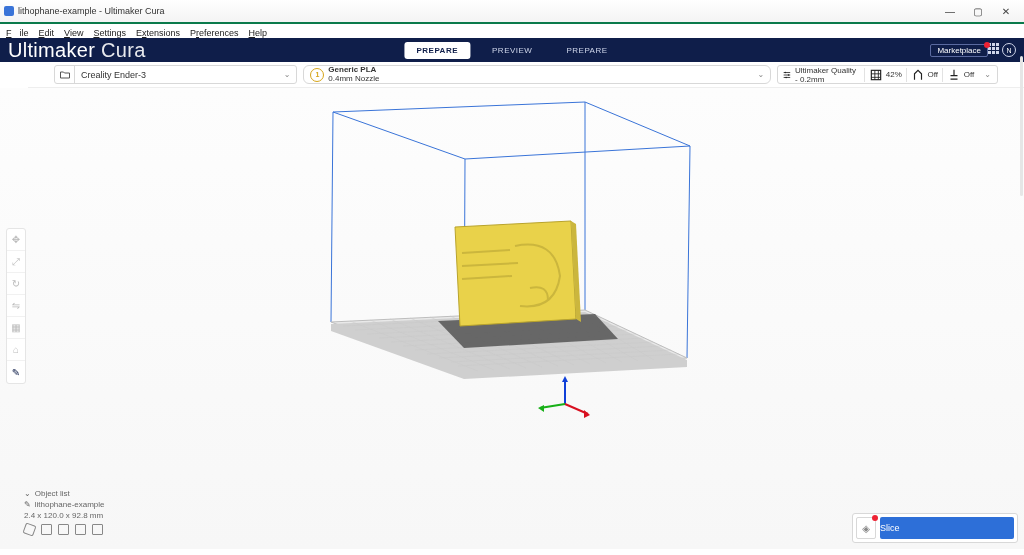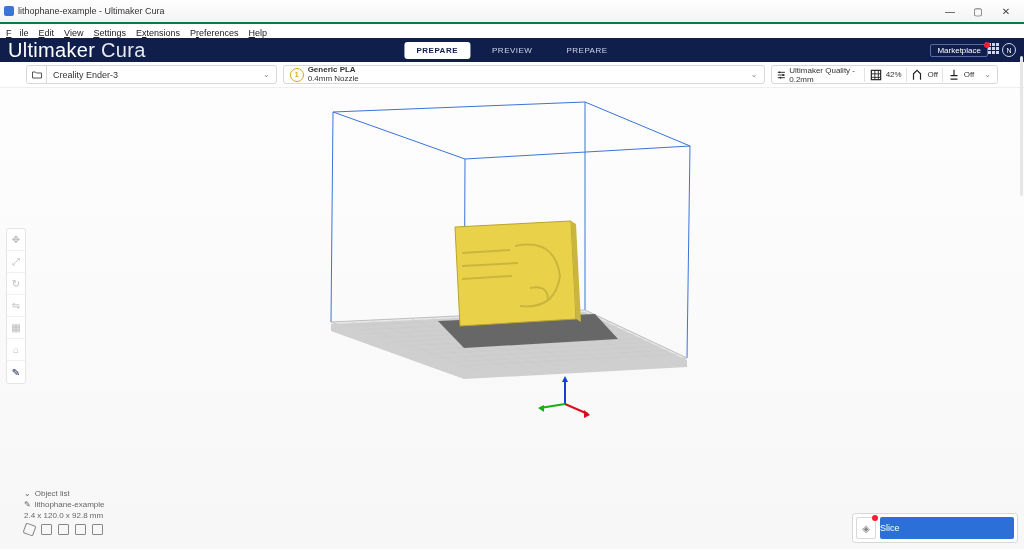--- a/index.html
+++ b/index.html
@@ -24,24 +24,24 @@
   .header .tabs .tab { font-size: 8px; letter-spacing: .5px; padding: 4px 12px; border-radius: 3px; cursor: pointer; color: #cfd6ea; }
   .header .tabs .tab.active { background: #fff; color: #0f1e4a; font-weight: 600; }
   .header .right { margin-left: auto; display: flex; align-items: center; gap: 0; }
   .header .marketplace { position: relative; font-size: 8px; border: 1px solid #5a6aa0; padding: 1px 6px; border-radius: 2px; cursor: pointer; }
   .header .marketplace .dot { position: absolute; top: -3px; right: -3px; width: 6px; height: 6px; background: #e23; border-radius: 50%; }
   .header .grid-icon { width: 14px; height: 14px; display: grid; grid-template-columns: repeat(3,3px); grid-template-rows: repeat(3,3px); gap: 1px; cursor: pointer; }
   .header .grid-icon i { background: #cfd6ea; }
   .header .avatar { width: 14px; height: 14px; border: 1px solid #cfd6ea; border-radius: 50%; display: flex; align-items: center; justify-content: center; font-size: 7px; cursor: pointer; }
 
   
-  .configbar { height: 26px; background: #fff; display: flex; border-bottom: 1px solid #eee; padding: 3px 26px; gap: 6px; }
+  .configbar { height: 26px; background: #fff; display: flex; border-bottom: 1px solid #eee; padding: 3px 26px; gap: 6px; margin-left: 28px; }
   .panel { border: 1px solid #d8d8d8; border-radius: 3px; display: flex; align-items: center; background: #fff; font-size: 9px; color: #333; }
   .panel.printer { width: 260px; }
-  .panel.material { width: 500px; }
+  .panel.material { width: 500px; border-radius: 6px; }
   .panel.settings { width: 236px; }
   .folder-box { width: 20px; border-right: 1px solid #d8d8d8; display: flex; align-items: center; justify-content: center; color: #444; height: 100%; cursor: pointer; }
   .panel .label { padding: 0 6px; flex: 1; }
   .panel .chev { padding: 0 6px; color: #888; font-size: 8px; cursor: pointer; }
   .mat-icon { width: 14px; height: 14px; border: 1.5px solid #d6a51a; border-radius: 50%; margin: 0 4px 0 6px; display: flex; align-items: center; justify-content: center; font-size: 7px; font-weight: 700; color: #d6a51a; }
   .mat-lines { display: flex; flex-direction: column; line-height: 1.05; font-size: 8px; }
   .mat-lines .b { font-weight: 600; }
   .settings svg, .settings .sicon { width: 14px; height: 14px; }
   .settings .seg { display: flex; align-items: center; gap: 3px; padding: 0 4px; height: 100%; }
   .settings .sep { width: 1px; height: 14px; background: #e2e2e2; }

